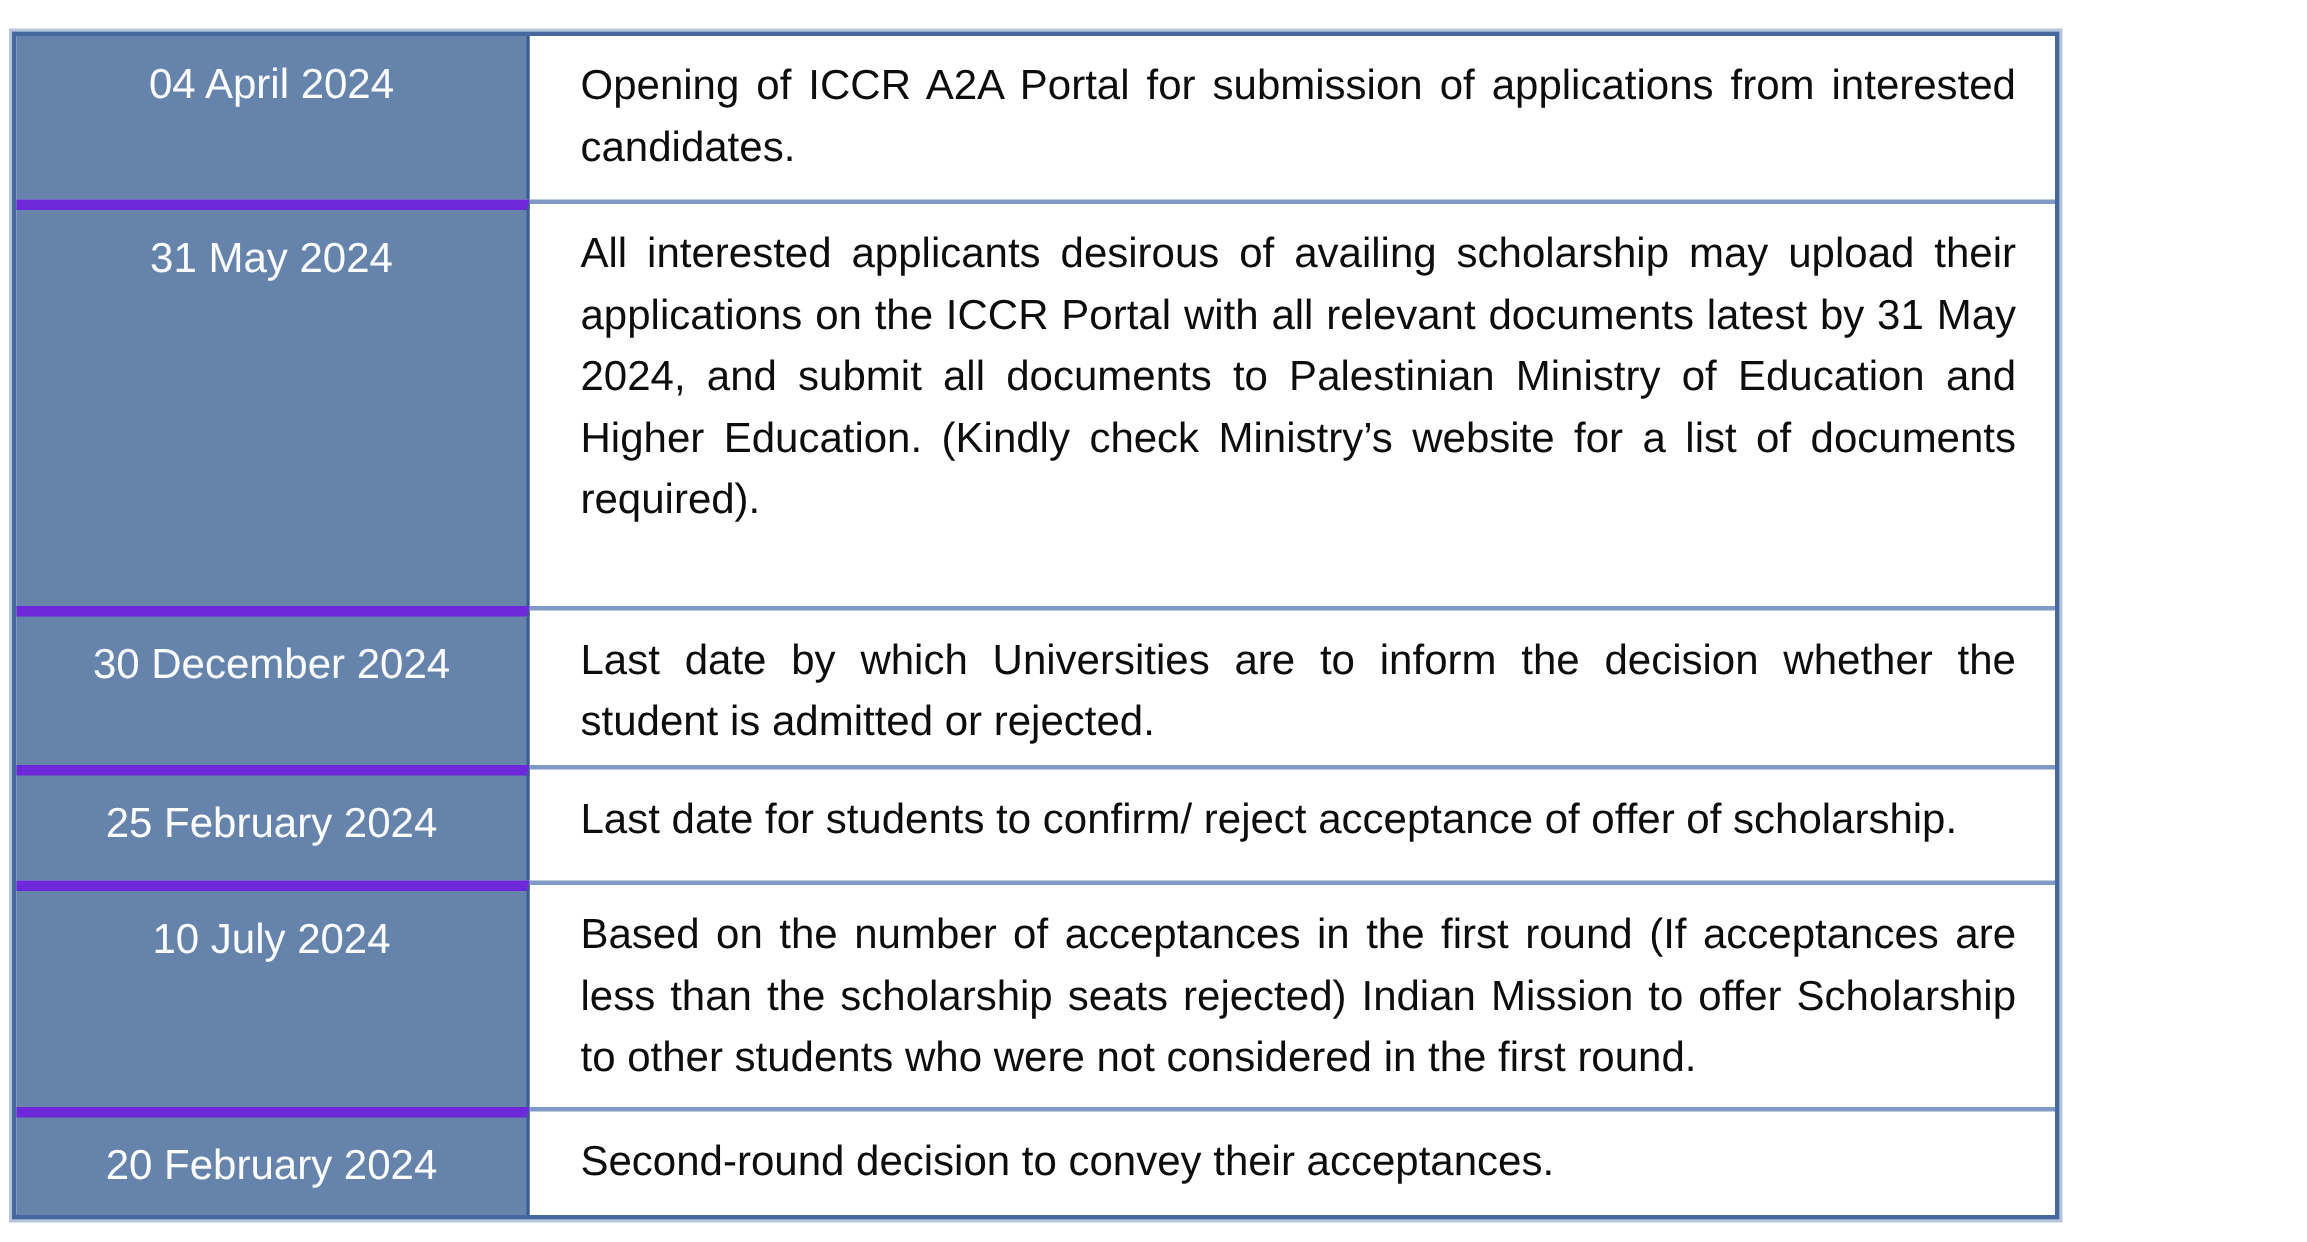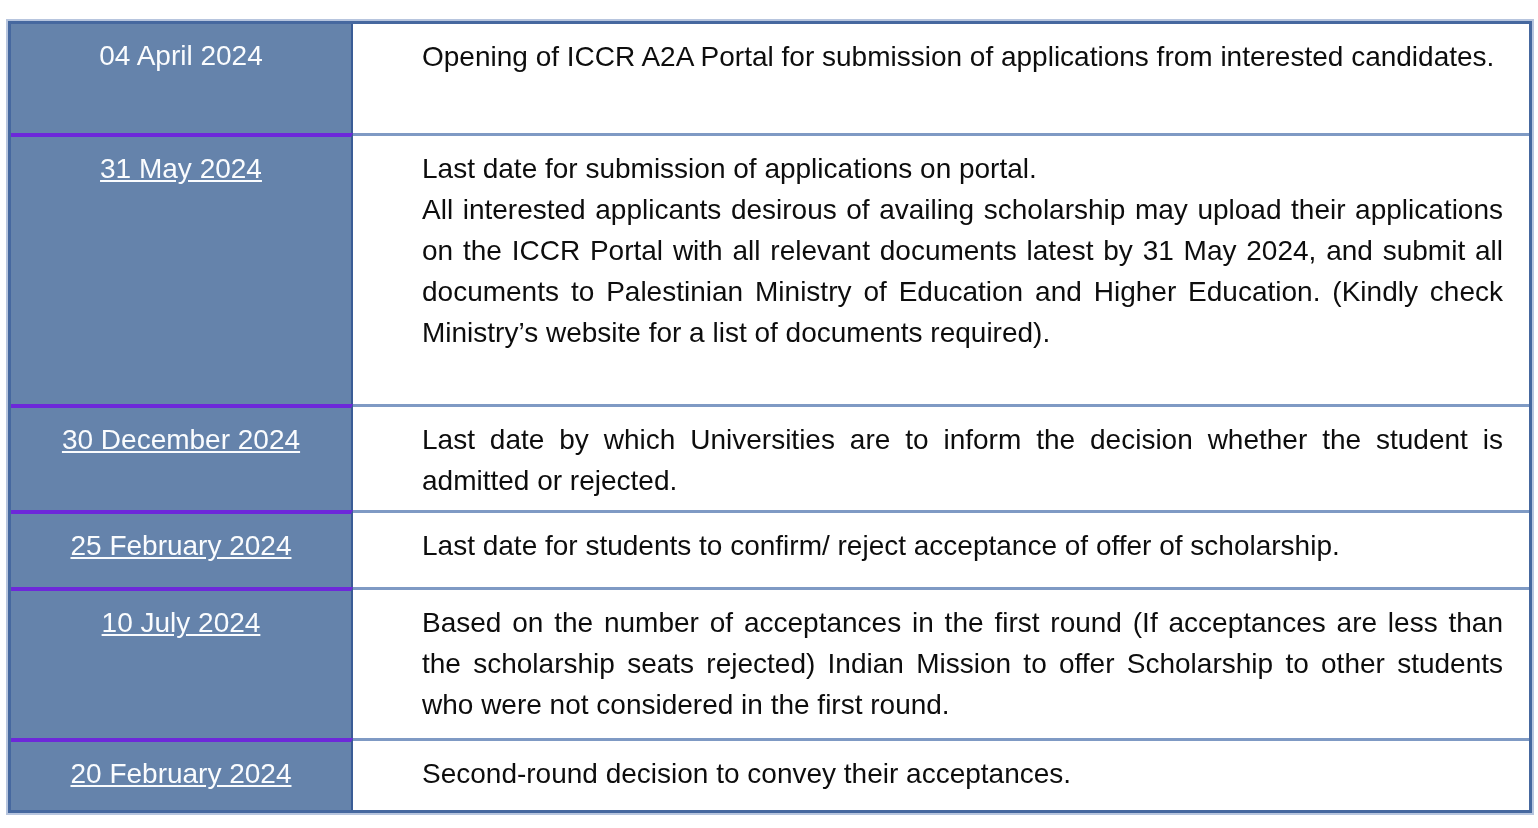--- a/index.html
+++ b/index.html
@@ -11,21 +11,21 @@
     height: 828px;
     background: #ffffff;
     font-family: "Liberation Sans", sans-serif;
     position: relative;
     overflow: hidden;
   }
   .timeline-table {
     position: absolute;
     left: 8px;
     top: 21px;
-    width: 1524px;
+    width: 1365px;
     height: 792px;
     box-sizing: border-box;
     border: 3px solid #46689F;
     box-shadow: 0 0 0 2px #B7C5DE;
     background: #ffffff;
     display: grid;
     grid-template-columns: 342px 1fr;
     grid-template-rows: 109px 271px 106px 77px 151px 1fr;
   }
   .row { display: contents; }
@@ -35,45 +35,44 @@
   }
   .date-cell {
     background: #6583AB;
     border-right: 2px solid #3A5C96;
     color: #FAFCFE;
     font-size: 28px;
     text-align: center;
     padding-top: 16px;
   }
   .desc-cell {
-    padding: 12px 26px 8px 69px;
+    padding: 12px 26px 8px 34px;
     font-size: 28px;
     line-height: 41px;
     color: #0D0D0D;
     text-align: justify;
   }
-  .row:not(:first-of-type) .date-cell { border-top: 4px solid #6d28d9; text-decoration: underline; }
+  .row:not(:first-of-type) .date-cell { border-top: 7px solid #6d28d9; }
   .row:not(:first-of-type) .desc-cell { border-top: 3px solid #7F9AC4; }
   .desc-cell p { margin: 0; }
 </style>
 </head>
 <body>
 
 <div class="timeline-table" id="timeline-table">
   <div class="row">
     <div class="cell date-cell">04 April 2024</div>
     <div class="cell desc-cell">
         <p>Opening of ICCR A2A Portal for submission of applications from interested candidates.</p>
       </div>
   </div>
 
   <div class="row">
     <div class="cell date-cell">31 May 2024</div>
     <div class="cell desc-cell">
-        <p>Last date for submission of applications on portal.</p>
         <p>All interested applicants desirous of availing scholarship may upload their applications on the ICCR Portal with all relevant documents latest by 31 May 2024, and submit all documents to Palestinian Ministry of Education and Higher Education. (Kindly check Ministry’s website for a list of documents required).</p>
       </div>
   </div>
 
   <div class="row">
     <div class="cell date-cell">30 December 2024</div>
     <div class="cell desc-cell">
         <p>Last date by which Universities are to inform the decision whether the student is admitted or rejected.</p>
       </div>
   </div>

